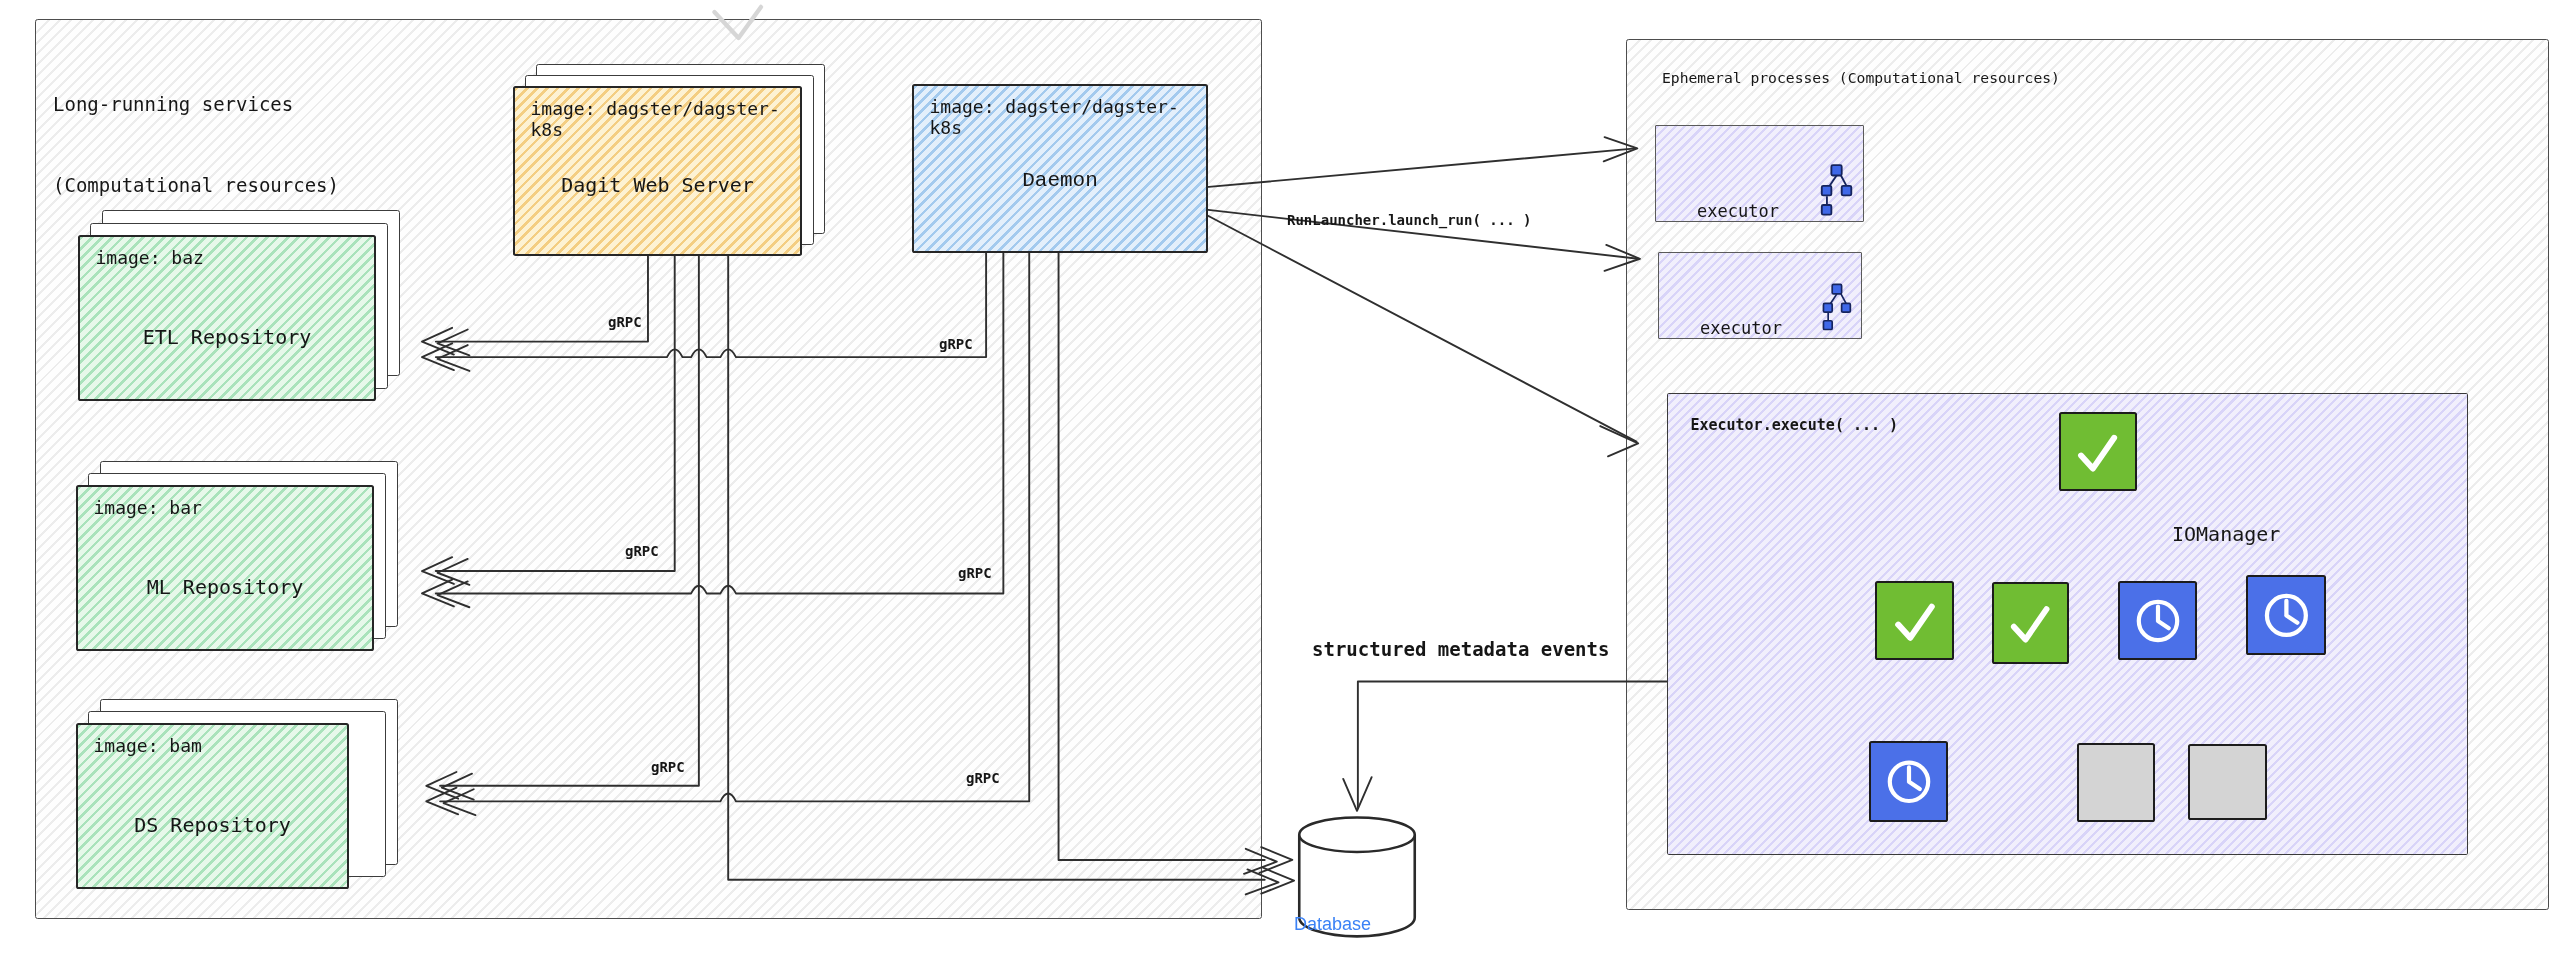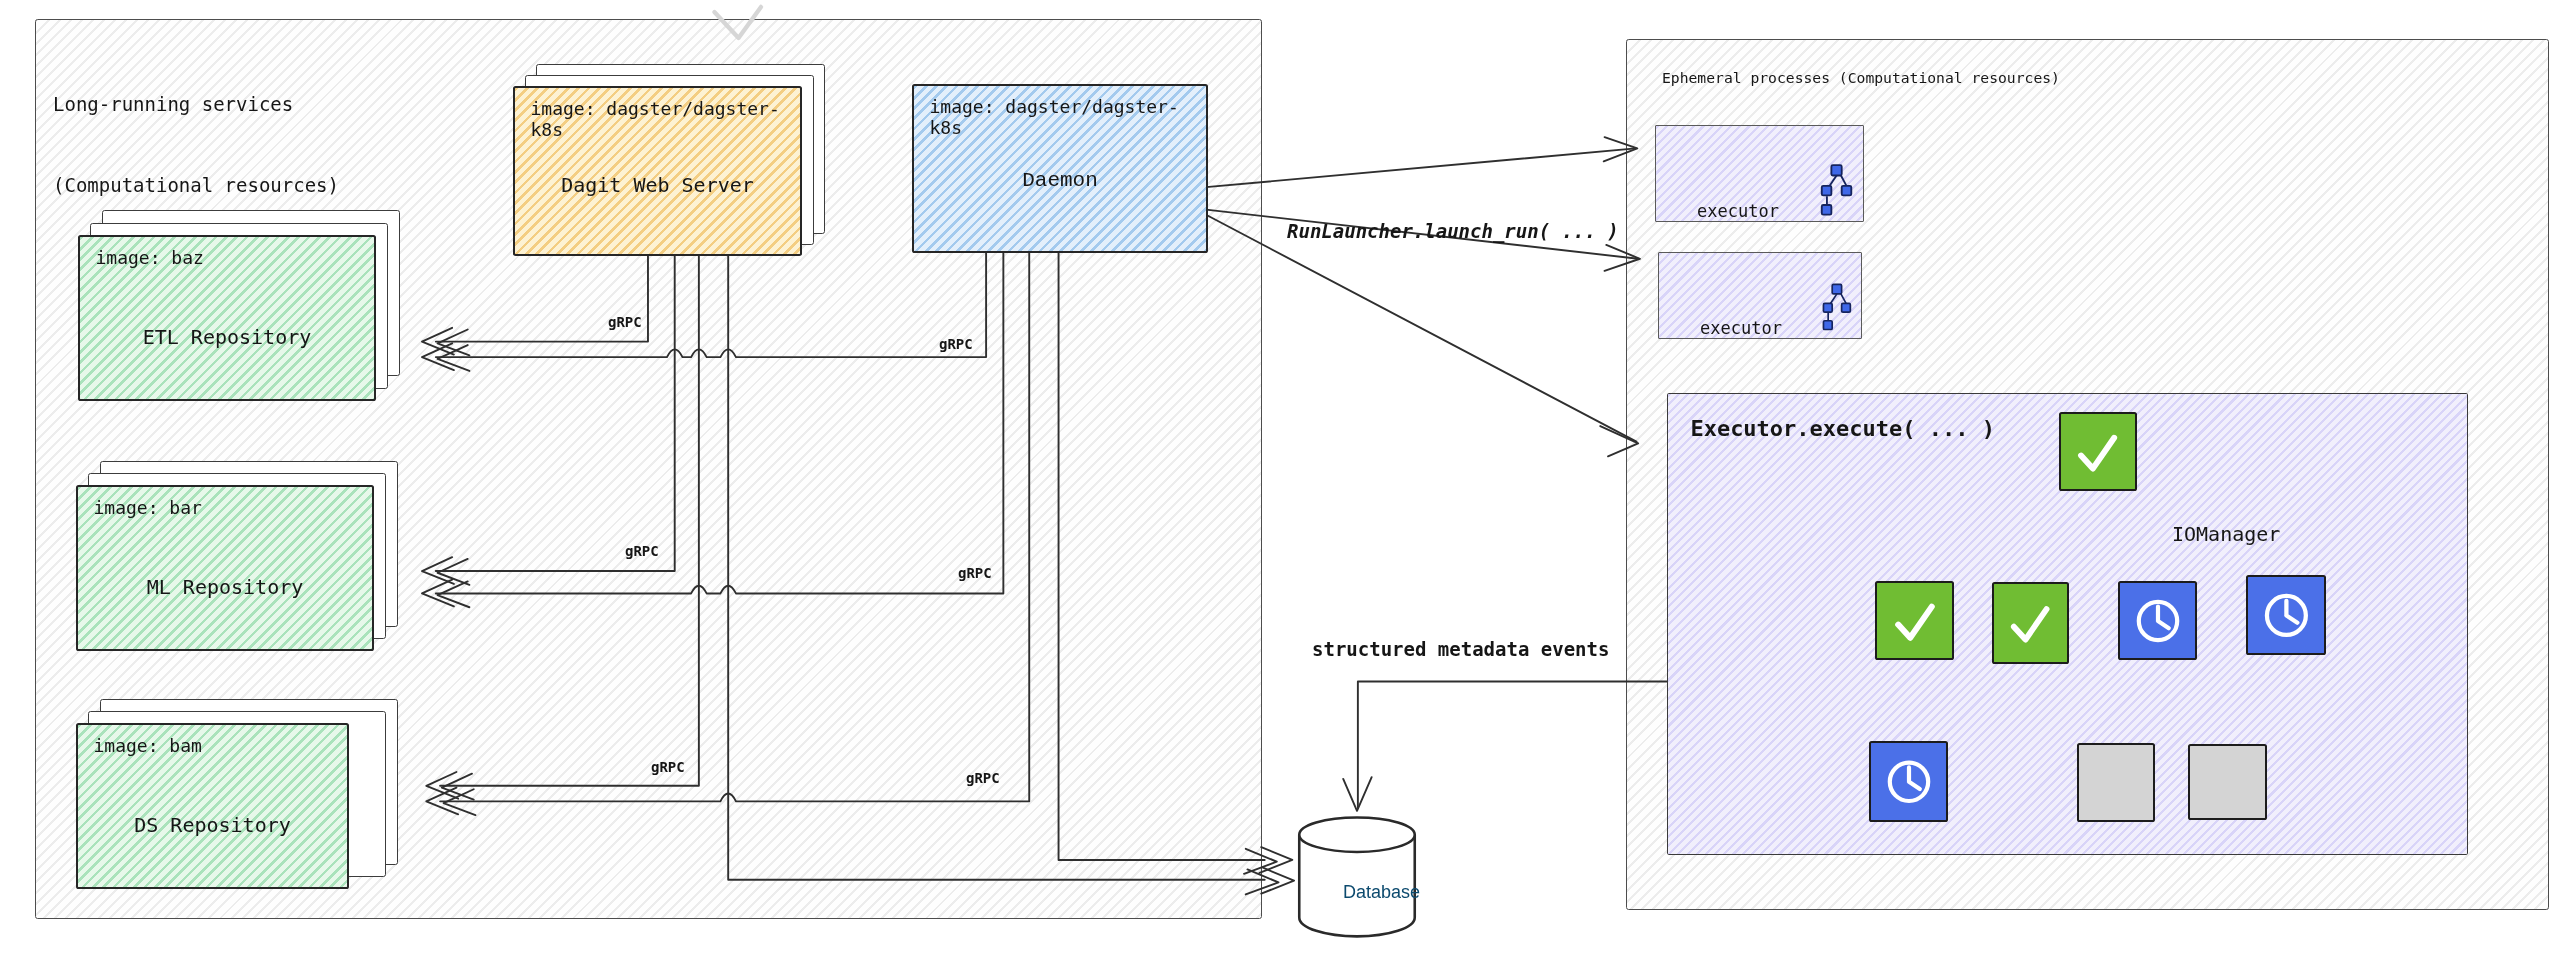--- a/index.html
+++ b/index.html
@@ -30,21 +30,21 @@
         display:flex;align-items:center;justify-content:center;}
   .ngreen{background:#70bd33;}
   .nblue{background:#4b70e8;}
   .ngray{background:#d4d4d4;}
   .node svg{width:80%;height:80%;}
   
   .flabel{position:absolute;z-index:4;white-space:pre;}
   .grpc{font-size:14px;font-weight:600;}
   .wires{position:absolute;left:0;top:0;z-index:2;}
   .db-label{position:absolute;z-index:4;font-family:"Liberation Sans", sans-serif;
-            font-size:18px;color:#0c4a6e;text-align:right;}
+            font-size:18px;color:#3b82f6;text-align:left;margin-top:32px;}
   .executor-text{font-size:17px;font-weight:500;}
 </style>
 </head>
 <body>
 
 <div class="canvas">
 
   <div class="panel" style="left:35px;top:19px;width:1225px;height:898px;">
     <div class="panel-title" style="left:17px;top:17px;">
       <div>Long-running services</div>
@@ -158,21 +158,21 @@
     <div class="box-title" style="top:88px;">DS Repository</div>
   </div>
 
   <div class="flabel grpc" style="left:608px;top:314px;">gRPC</div>
   <div class="flabel grpc" style="left:939px;top:336px;">gRPC</div>
   <div class="flabel grpc" style="left:625px;top:543px;">gRPC</div>
   <div class="flabel grpc" style="left:958px;top:565px;">gRPC</div>
   <div class="flabel grpc" style="left:651px;top:759px;">gRPC</div>
   <div class="flabel grpc" style="left:966px;top:770px;">gRPC</div>
 
-  <div class="flabel" style="left:1287px;top:220px;font-size:19px;font-weight:600;font-style:italic;">RunLauncher.launch_run( ... )</div>
+  <div class="flabel" style="left:1287px;top:212px;font-size:14px;font-weight:600;">RunLauncher.launch_run( ... )</div>
   <div class="flabel" style="left:1312px;top:638px;font-size:19px;font-weight:600;">structured metadata events</div>
 
   <div class="box lav exec" style="left:1655px;top:125px;width:209px;height:97px;">
     <span class="executor-text">executor</span>
     <svg width="57" height="60" viewBox="0 0 76 80">
       <g stroke="#16245e" stroke-width="2.5" fill="none">
         <path d="M40,19 L30,34"></path>
           <path d="M46,19 L54,34"></path>
           <path d="M27,47 L27,60"></path>
       </g>
@@ -196,21 +196,21 @@
       <g fill="#3f68e8" stroke="#16245e" stroke-width="2.5">
         <rect x="33" y="5" width="14" height="14" rx="2"></rect>
         <rect x="20" y="33" width="13" height="13" rx="2"></rect>
         <rect x="47" y="33" width="13" height="13" rx="2"></rect>
         <rect x="20" y="59" width="13" height="13" rx="2"></rect>
       </g>
     </svg>
   </div>
 
   <div class="box lav execbig" style="left:1667px;top:393px;width:801px;height:462px;">
-    <div class="flabel" style="left:22.4px;top:22.4px;font-size:22px;font-weight:600;">Executor.execute( ... )</div>
+    <div class="flabel" style="left:22.4px;top:22.4px;font-size:15px;font-weight:600;">Executor.execute( ... )</div>
     <div class="flabel" style="left:504px;top:128px;font-size:20px;font-weight:400;">IOManager</div>
   </div>
 
   <div class="node ngreen" style="left:2059px;top:412px;width:78px;height:79px;">
     <svg viewBox="0 0 100 100">
         <polyline points="22,56 42,78 78,26" fill="none" stroke="#fff" stroke-width="10" stroke-linecap="round" stroke-linejoin="round"></polyline>
       </svg>
   </div>
   <div class="node ngreen" style="left:1875px;top:581px;width:79px;height:79px;">
     <svg viewBox="0 0 100 100">

